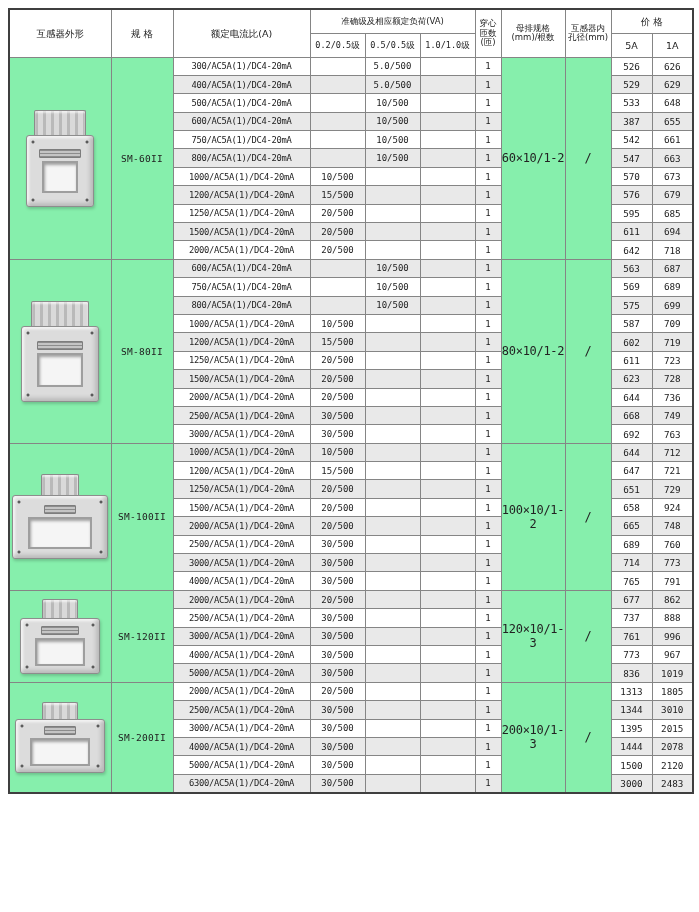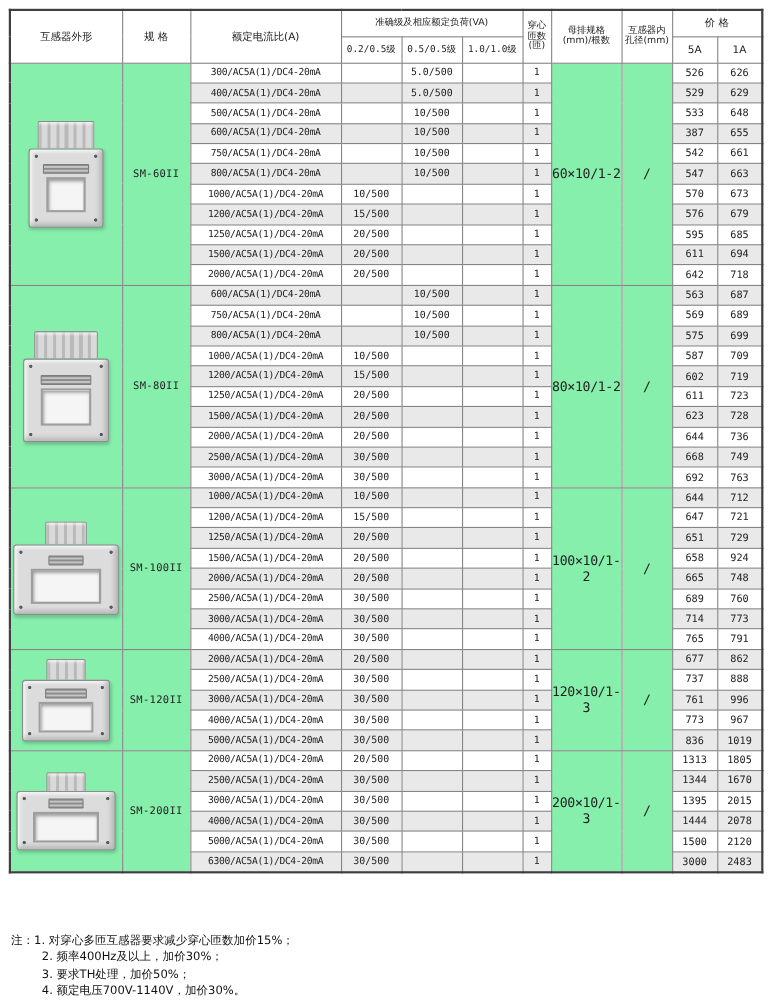--- a/index.html
+++ b/index.html
@@ -482,21 +482,21 @@
           <td class="c mono price">1313</td>
           <td class="c mono price">1805</td>
         </tr>
         <tr class="alt">
           <td class="c mono ratio">2500/AC5A(1)/DC4-20mA</td>
           <td class="c mono">30/500</td>
           <td class="c mono"></td>
           <td class="c mono"></td>
           <td class="c mono">1</td>
           <td class="c mono price">1344</td>
-          <td class="c mono price">1670</td>
+          <td class="c mono price">3010</td>
         </tr>
         <tr>
           <td class="c mono ratio">3000/AC5A(1)/DC4-20mA</td>
           <td class="c mono">30/500</td>
           <td class="c mono"></td>
           <td class="c mono"></td>
           <td class="c mono">1</td>
           <td class="c mono price">1395</td>
           <td class="c mono price">2015</td>
         </tr>
@@ -523,20 +523,14 @@
           <td class="c mono">30/500</td>
           <td class="c mono"></td>
           <td class="c mono"></td>
           <td class="c mono">1</td>
           <td class="c mono price">3000</td>
           <td class="c mono price">2483</td>
         </tr>
       </tbody>
   </table>
 
-  <div class="notes">
-    <div class="note-line">注：1. 对穿心多匝互感器要求减少穿心匝数加价15%；</div>
-    <div class="note-line">2. 频率400Hz及以上，加价30%；</div>
-    <div class="note-line">3. 要求TH处理，加价50%；</div>
-    <div class="note-line">4. 额定电压700V-1140V，加价30%。</div>
-  </div>
 
 </div>
 
 </body></html>

